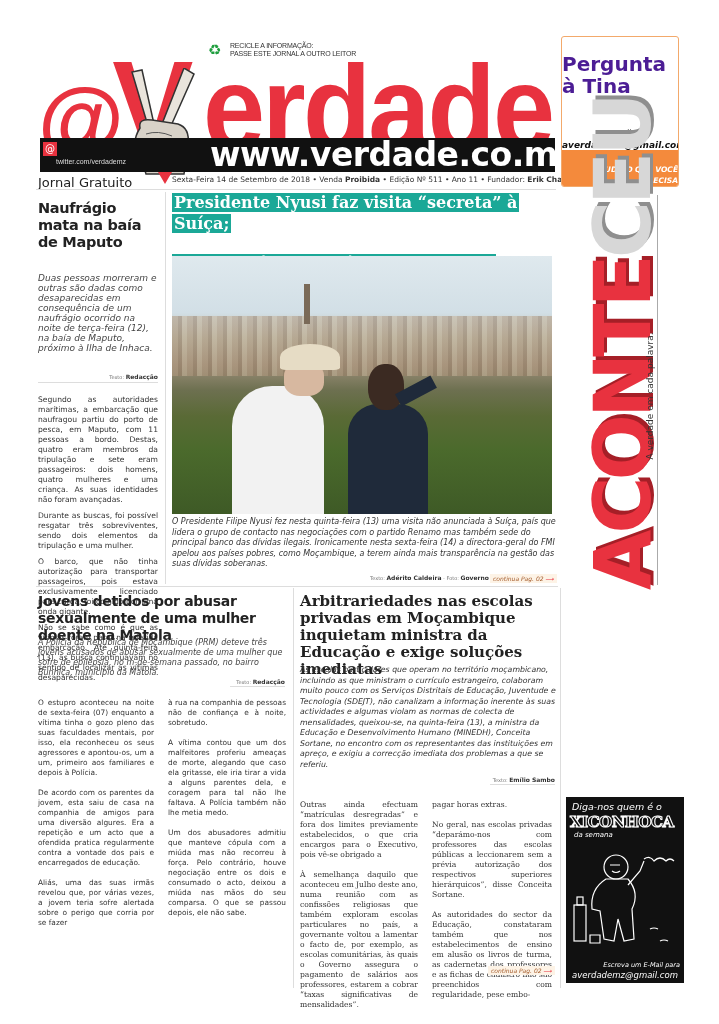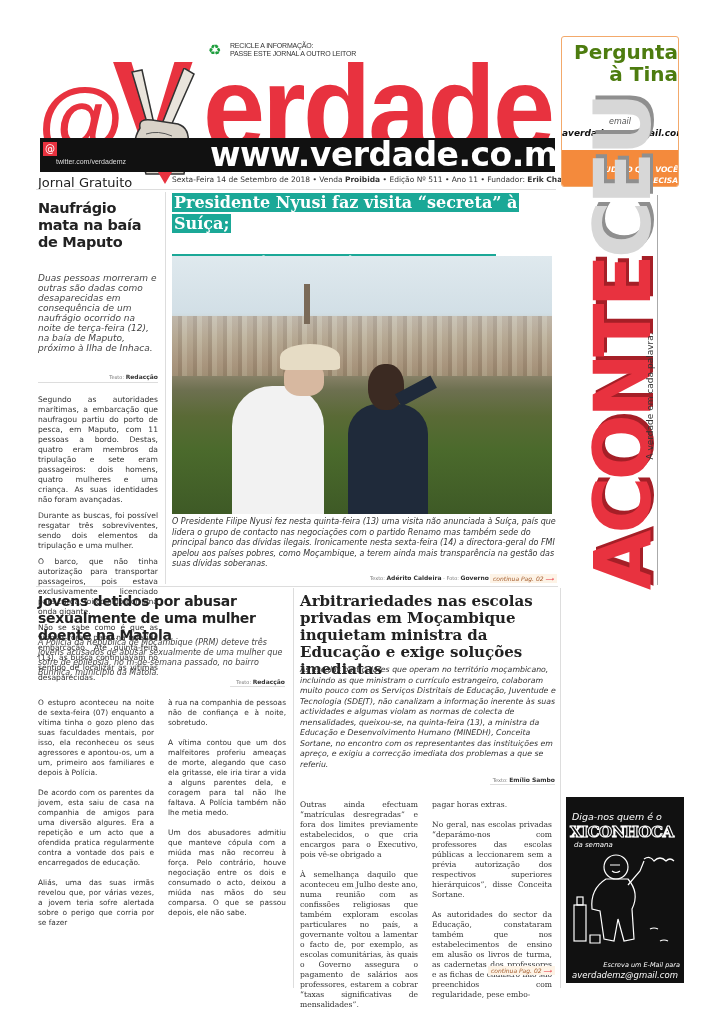--- a/index.html
+++ b/index.html
@@ -21,21 +21,21 @@
   .twitter-text { position: absolute; left: 36px; top: 128px; font: 7px/8px "Liberation Sans", sans-serif; color: #ddd; }
   .gratuito { position: absolute; left: 18px; top: 145px; font: 13px/16px "DejaVu Sans", sans-serif; color: #222; }
   .gratuito b { font-weight: normal; }
   .red-tri { position: absolute; left: 138px; top: 142px; width: 0; height: 0; border-left: 7px solid transparent; border-right: 7px solid transparent; border-top: 12px solid #e8323f; }
   .dateline { position: absolute; left: 172px; top: 175px; font: 7.5px/10px "DejaVu Sans", sans-serif; color: #333; white-space: nowrap; }
   .dateline b { font-weight: bold; }
   .head-rule { position: absolute; left: 36px; top: 189px; width: 520px; height: 1px; background: #ddd; }
 
   
   .tina { position: absolute; left: 561px; top: 36px; width: 118px; height: 151px; border: 1px solid #f3a96b; border-radius: 3px; background: #fff; overflow: hidden; }
-  .tina-title { text-align: right; font: bold 20px/22px "DejaVu Sans", sans-serif; color: #4d7c0f; margin-top: 4px; }
+  .tina-title { text-align: left; font: bold 20px/22px "DejaVu Sans", sans-serif; color: #4c1d95; margin-top: 16px; }
   .tina-email-label { text-align: center; font: italic 8px/10px "DejaVu Sans", sans-serif; color: #555; margin-top: 32px; }
   .tina-email { text-align: center; font: bold italic 9px/12px "DejaVu Sans", sans-serif; color: #111; }
   .tina-band { position: absolute; left: 0; bottom: 0; width: 100%; height: 36px; background: #f48a3c; color: #fff; font: bold italic 7.5px/11px "DejaVu Sans", sans-serif; text-align: right; padding-top: 14px; }
 
   
   .col-left { position: absolute; left: 38px; top: 190px; width: 120px; }
   .h-sans { font: bold 14.5px/17px "DejaVu Sans", sans-serif; color: #222; letter-spacing: -0.3px; }
   .lead-it { font: italic 9px/10px "DejaVu Sans", sans-serif; color: #444; }
   .credit { text-align: right; font: 5px/8px "DejaVu Sans", sans-serif; color: #777; }
   .credit b { font-weight: bold; color: #333; font-size: 6px; }
@@ -80,21 +80,21 @@
   
   .b-right-head { position: absolute; left: 300px; top: 593px; width: 260px; font: bold 15px/17px "DejaVu Serif", serif; color: #222; }
   .b-right-lead { position: absolute; left: 300px; top: 665px; width: 258px; font: italic 7.8px/10.5px "DejaVu Sans", sans-serif; color: #333; }
   .b-right-credit { position: absolute; left: 490px; top: 776px; width: 65px; }
   .b-rcol1 { position: absolute; left: 300px; top: 800px; width: 118px; }
   .b-rcol2 { position: absolute; left: 432px; top: 800px; width: 120px; }
   .serif-sm { font: 7.6px/10px "DejaVu Serif", serif; color: #333; text-align: justify; margin-bottom: 10px; }
 
   
   .xic { position: absolute; left: 566px; top: 797px; width: 118px; height: 186px; background: #111; color: #fff; overflow: hidden; }
-  .xic-top { font: italic 9.5px/12px "DejaVu Sans", sans-serif; padding: 14px 6px 0; }
+  .xic-top { font: italic 9.5px/12px "DejaVu Sans", sans-serif; padding: 4px 6px 0; }
   .xic-title { font: bold 15px/18px "DejaVu Serif", serif; letter-spacing: -0.5px; padding: 0 4px; color: #111; -webkit-text-stroke: 1px #fff; text-shadow: 0 0 1px #fff; }
   .xic-sub { font: italic 7px/9px "DejaVu Sans", sans-serif; padding: 0 8px; }
   .xic-art { position: absolute; left: 4px; top: 52px; width: 110px; height: 100px; }
   .xic-write { position: absolute; left: 0; bottom: 14px; width: 100%; text-align: right; padding-right: 4px; font: italic 6.5px/8px "DejaVu Sans", sans-serif; }
   .xic-email { position: absolute; left: 0; bottom: 2px; width: 100%; text-align: center; font: italic 8.5px/12px "DejaVu Sans", sans-serif; }
 </style>
 </head>
 <body>
 
 <div class="masthead">

